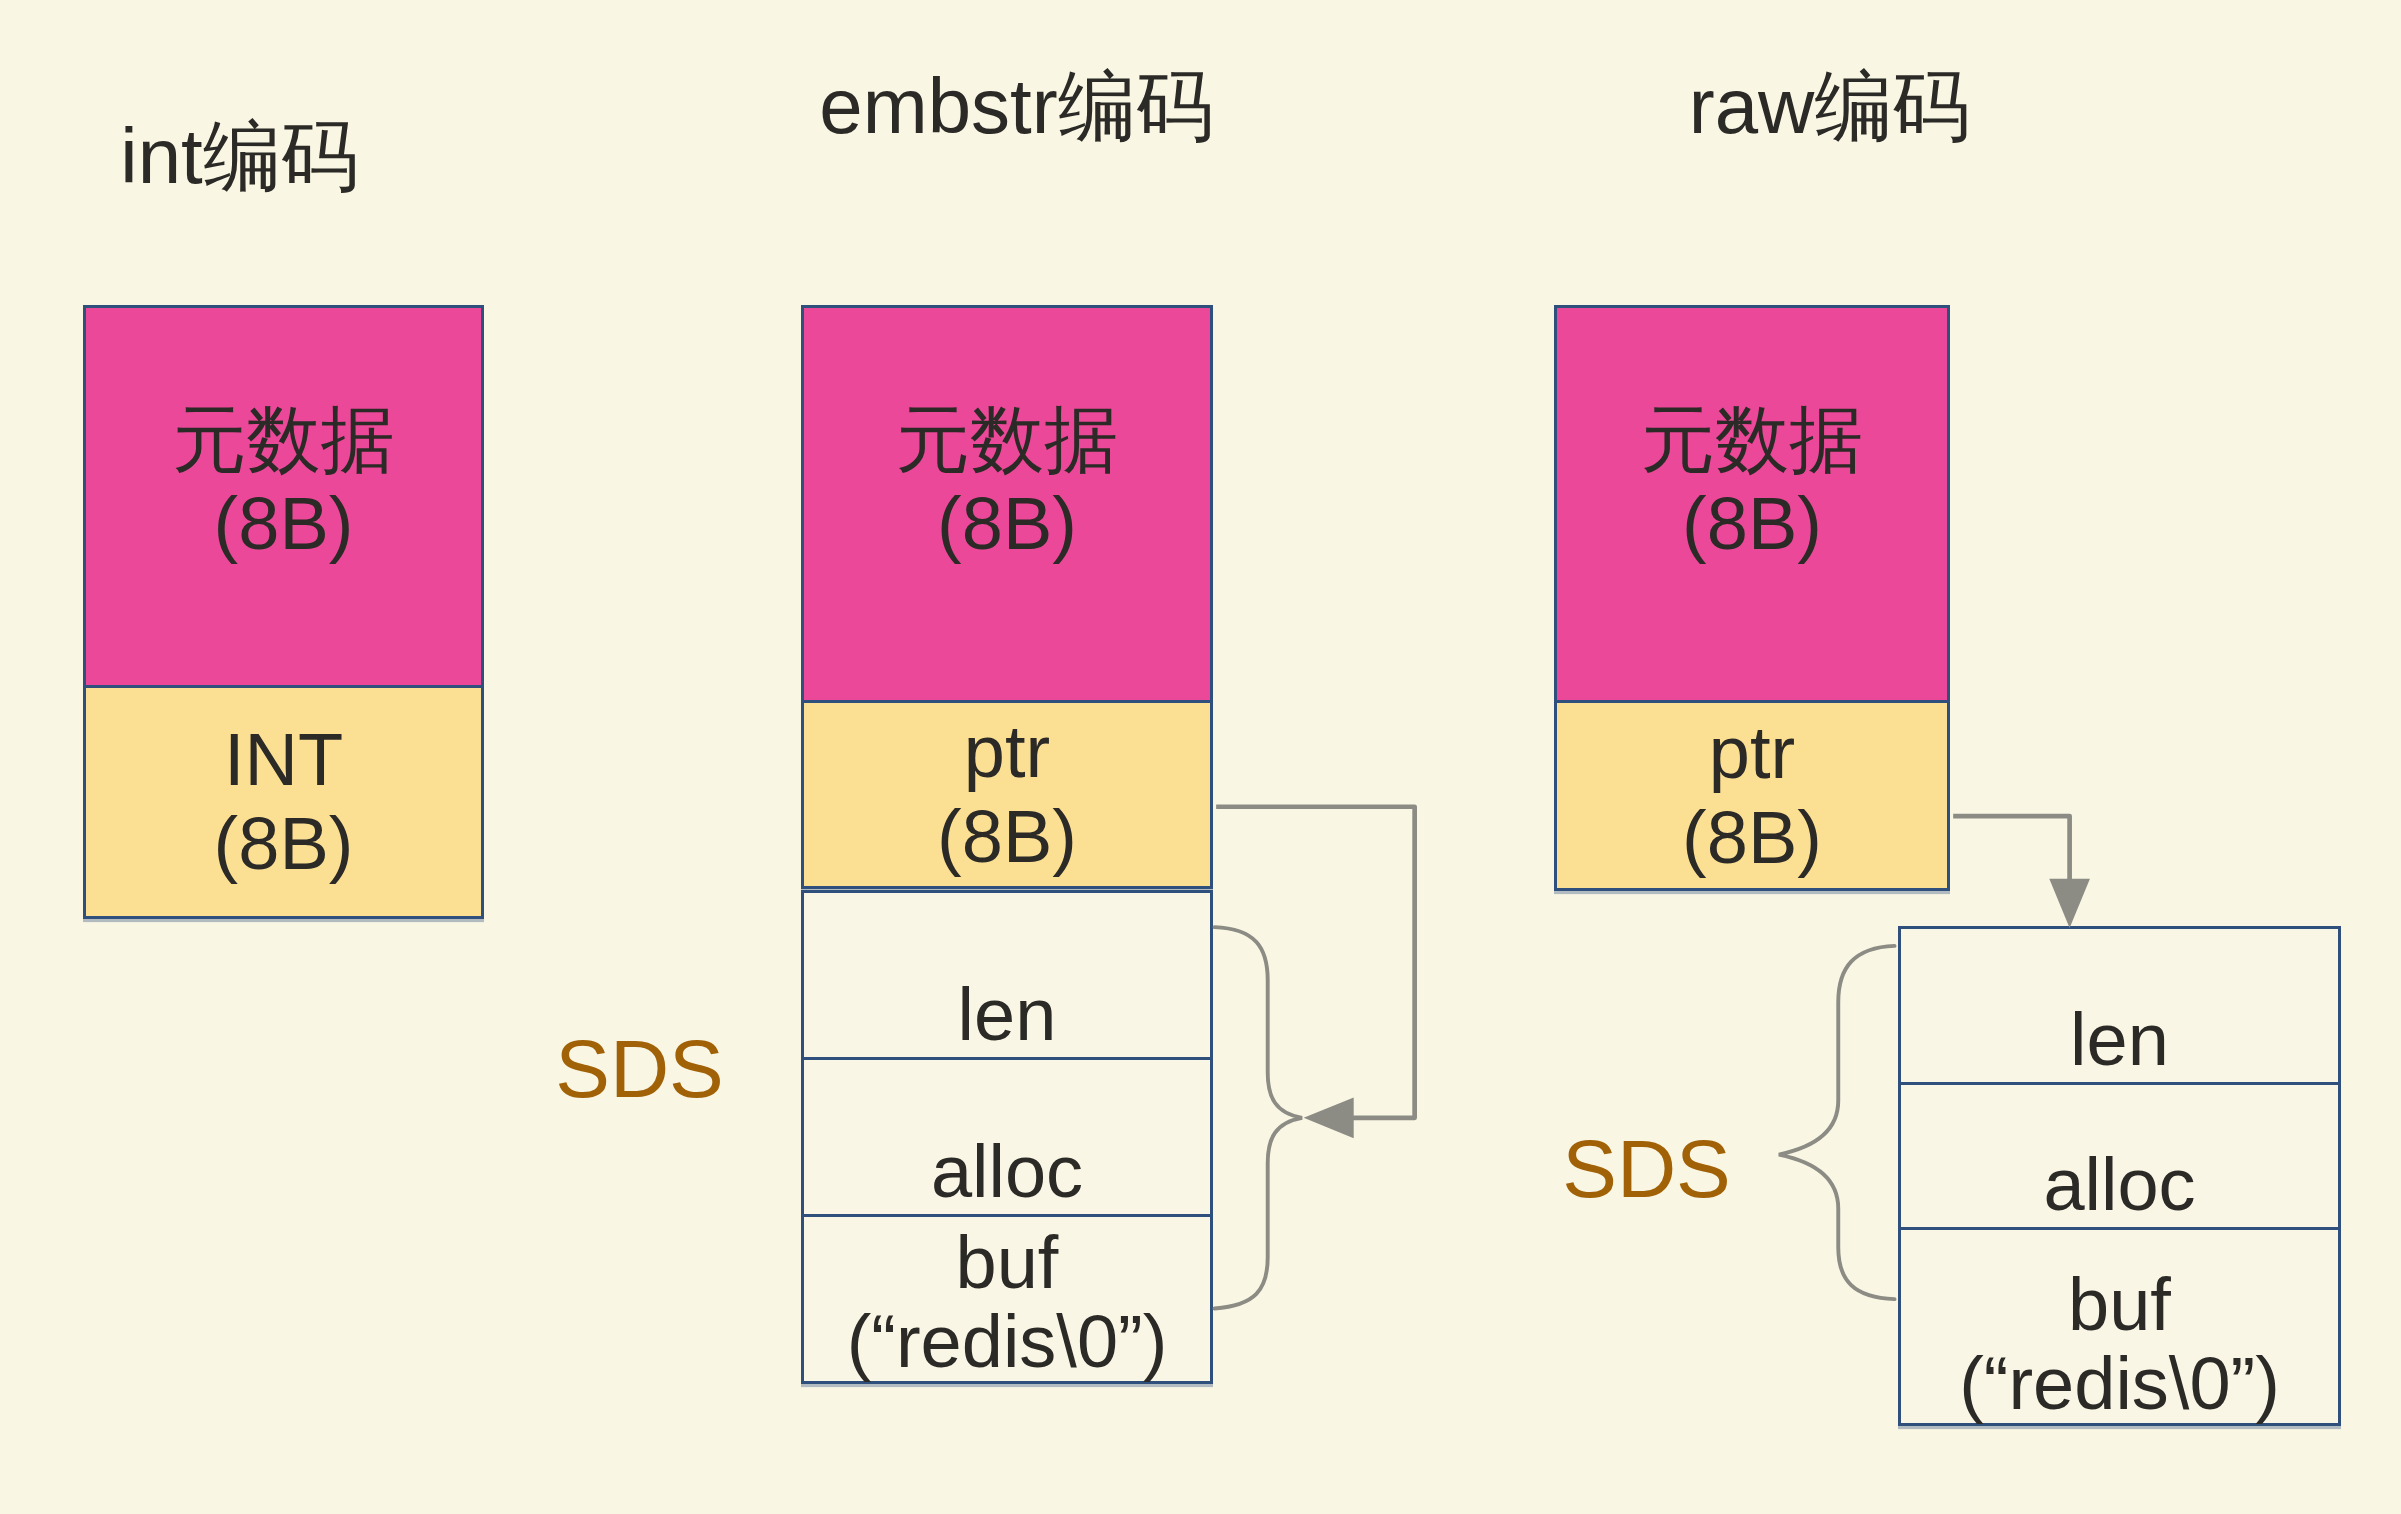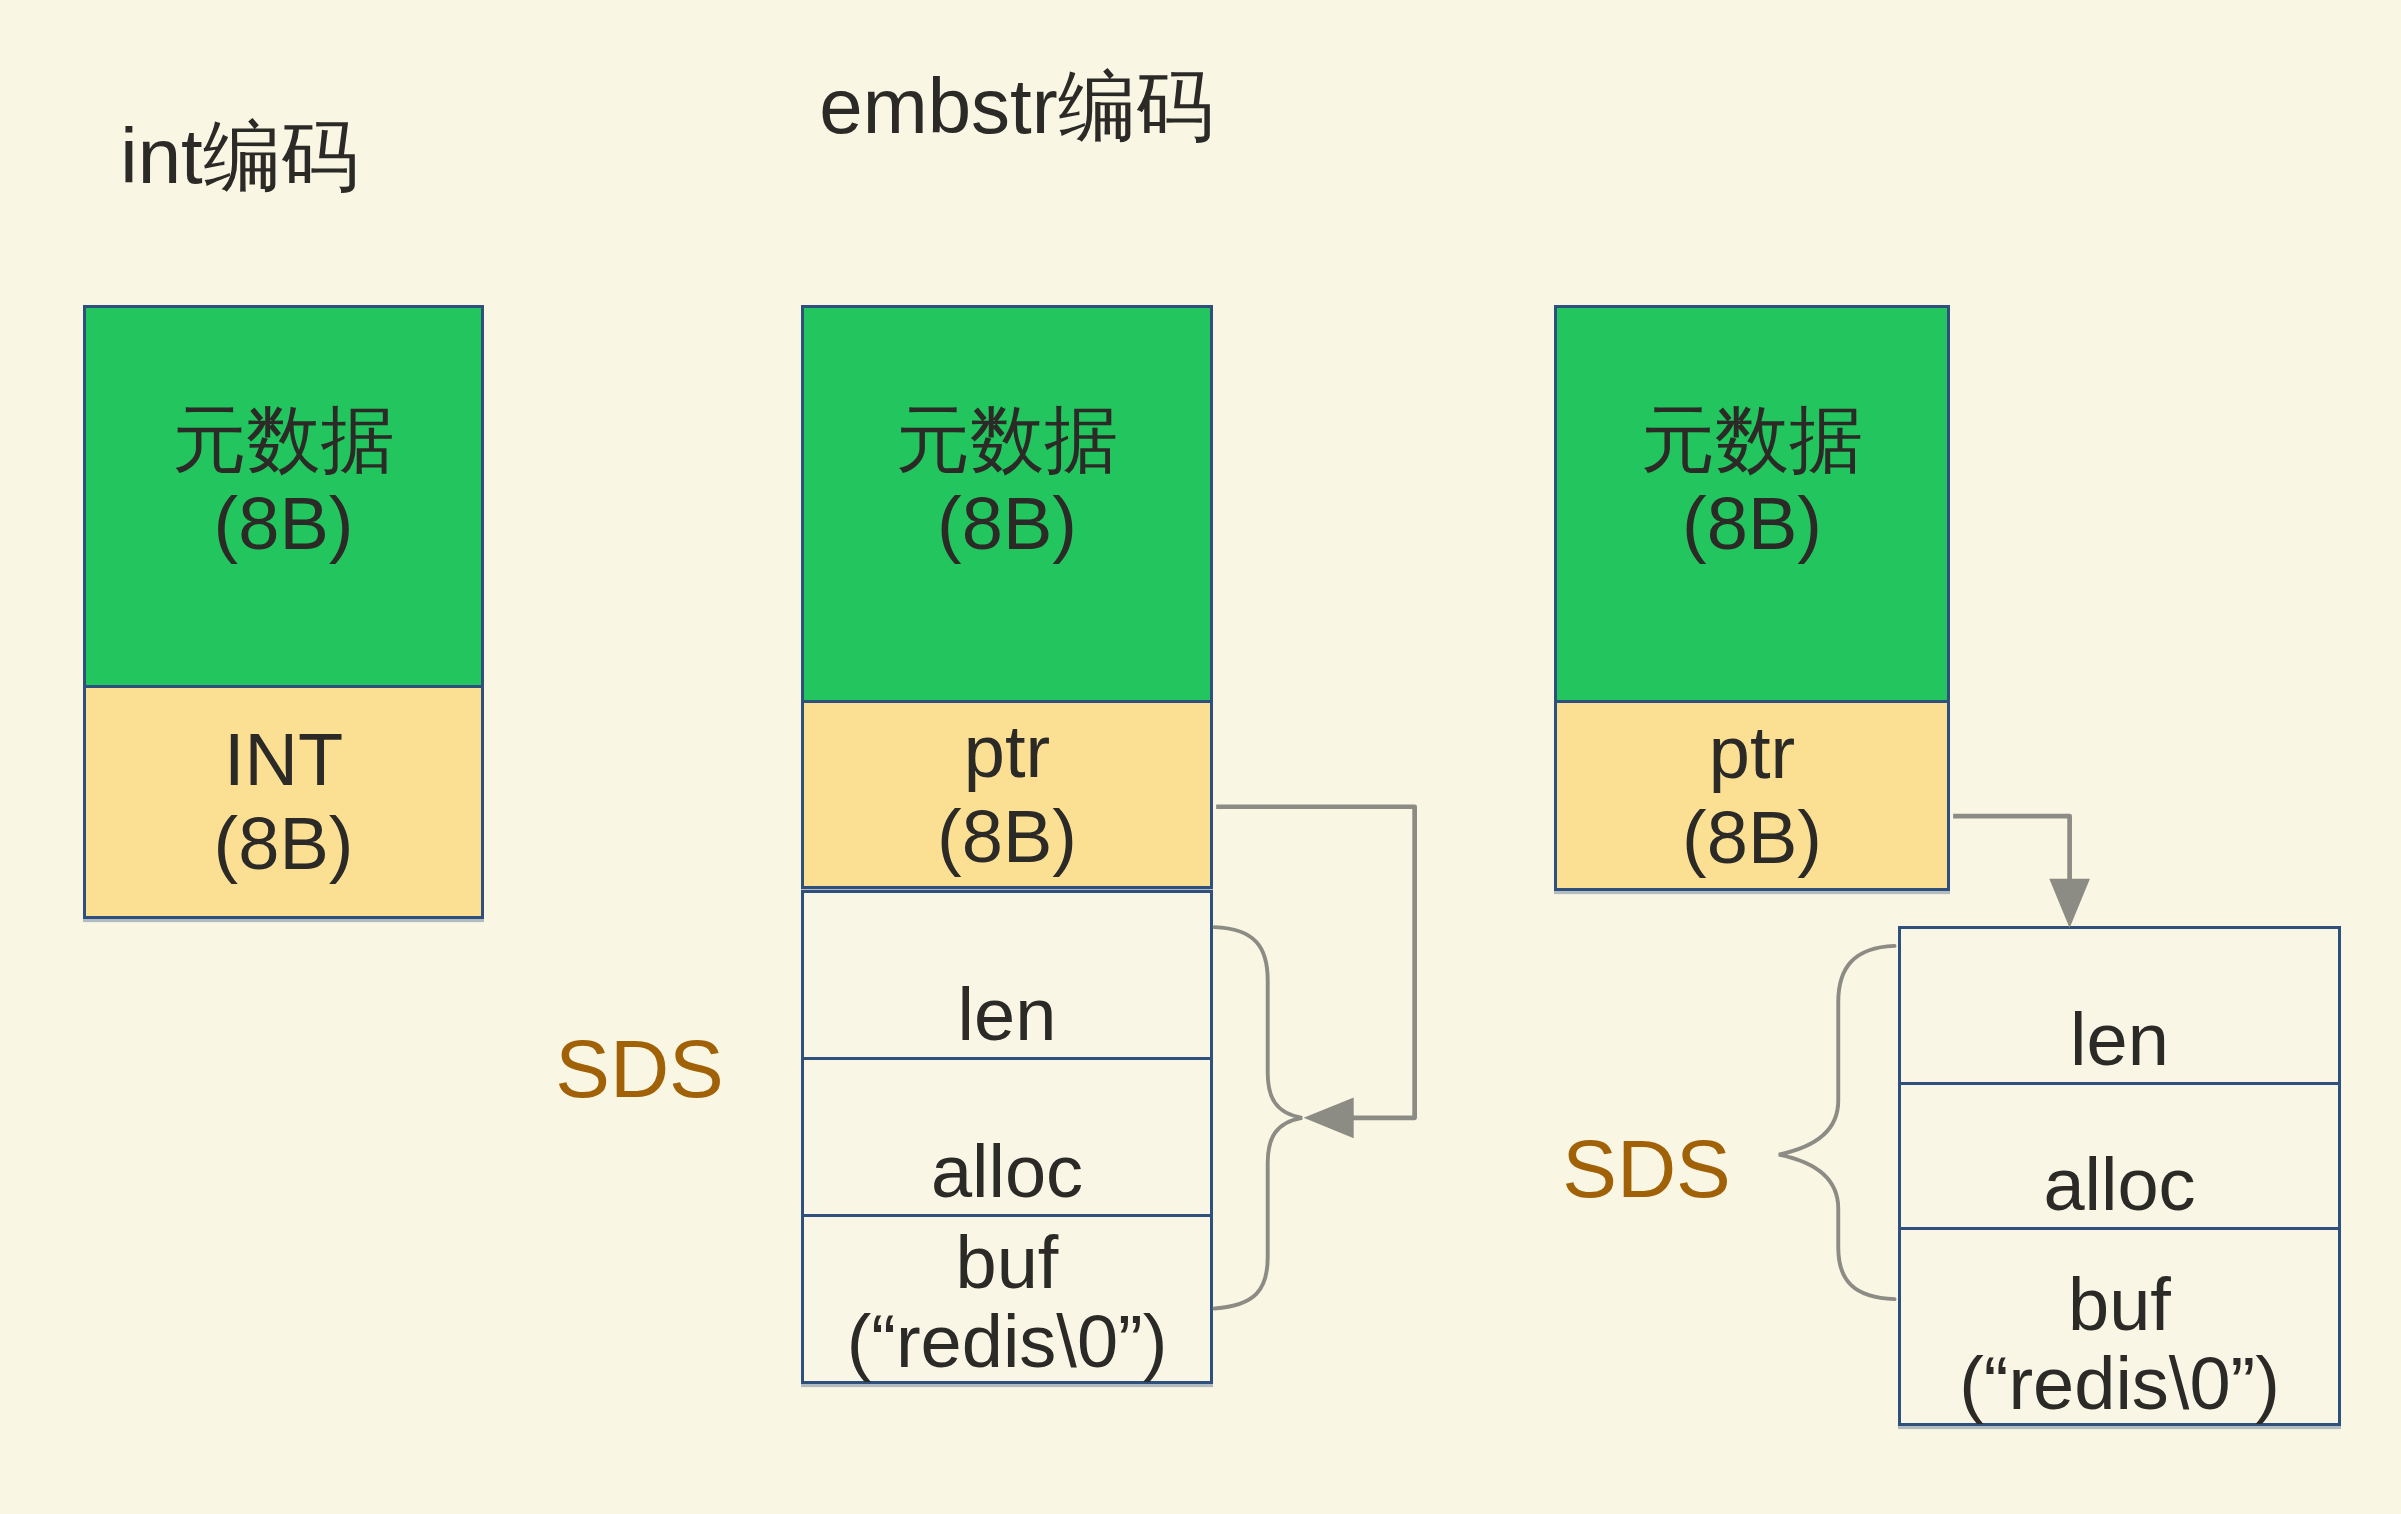--- a/index.html
+++ b/index.html
@@ -30,21 +30,21 @@
     display: flex;
     flex-direction: column;
     align-items: center;
     justify-content: center;
     text-align: center;
     font-size: 74px;
     line-height: 1.14;
     color: #2b2a26;
     box-shadow: 0 3.1px 0 rgba(47,79,125,0.35);
   }
-  .green  { background: #22c55e; padding-bottom: 44px; }
+  .green  { background: #ec4899; padding-bottom: 44px; }
   .yellow { background: #fbdf93; }
   .plain  { background: #f9f6e5; justify-content: flex-end; }
   .buf-box { line-height: 1.06; }
   .sds {
     position: absolute;
     width: 313px;
     height: 90px;
     display: flex;
     align-items: center;
     justify-content: center;
@@ -64,20 +64,21 @@
 </style>
 </head>
 <body>
 
 <div class="canvas">
 
   <div class="title" style="left:44px;  top:109px; width:391px;">int编码</div>
 
   <div class="title" style="left:704px; top:59px;  width:625px;">embstr编码</div>
 
+  <div class="title" style="left:1517px; top:59px;  width:625px;">raw编码</div>
 
   <div class="box green" style="left:83px; top:305px; width:401px; height:398px;">
     <span>元数据</span>
     <span>(8B)</span>
   </div>
   <div class="box yellow" style="left:83px; top:685px; width:401px; height:234px;">
     <span>INT</span>
     <span>(8B)</span>
   </div>
 

